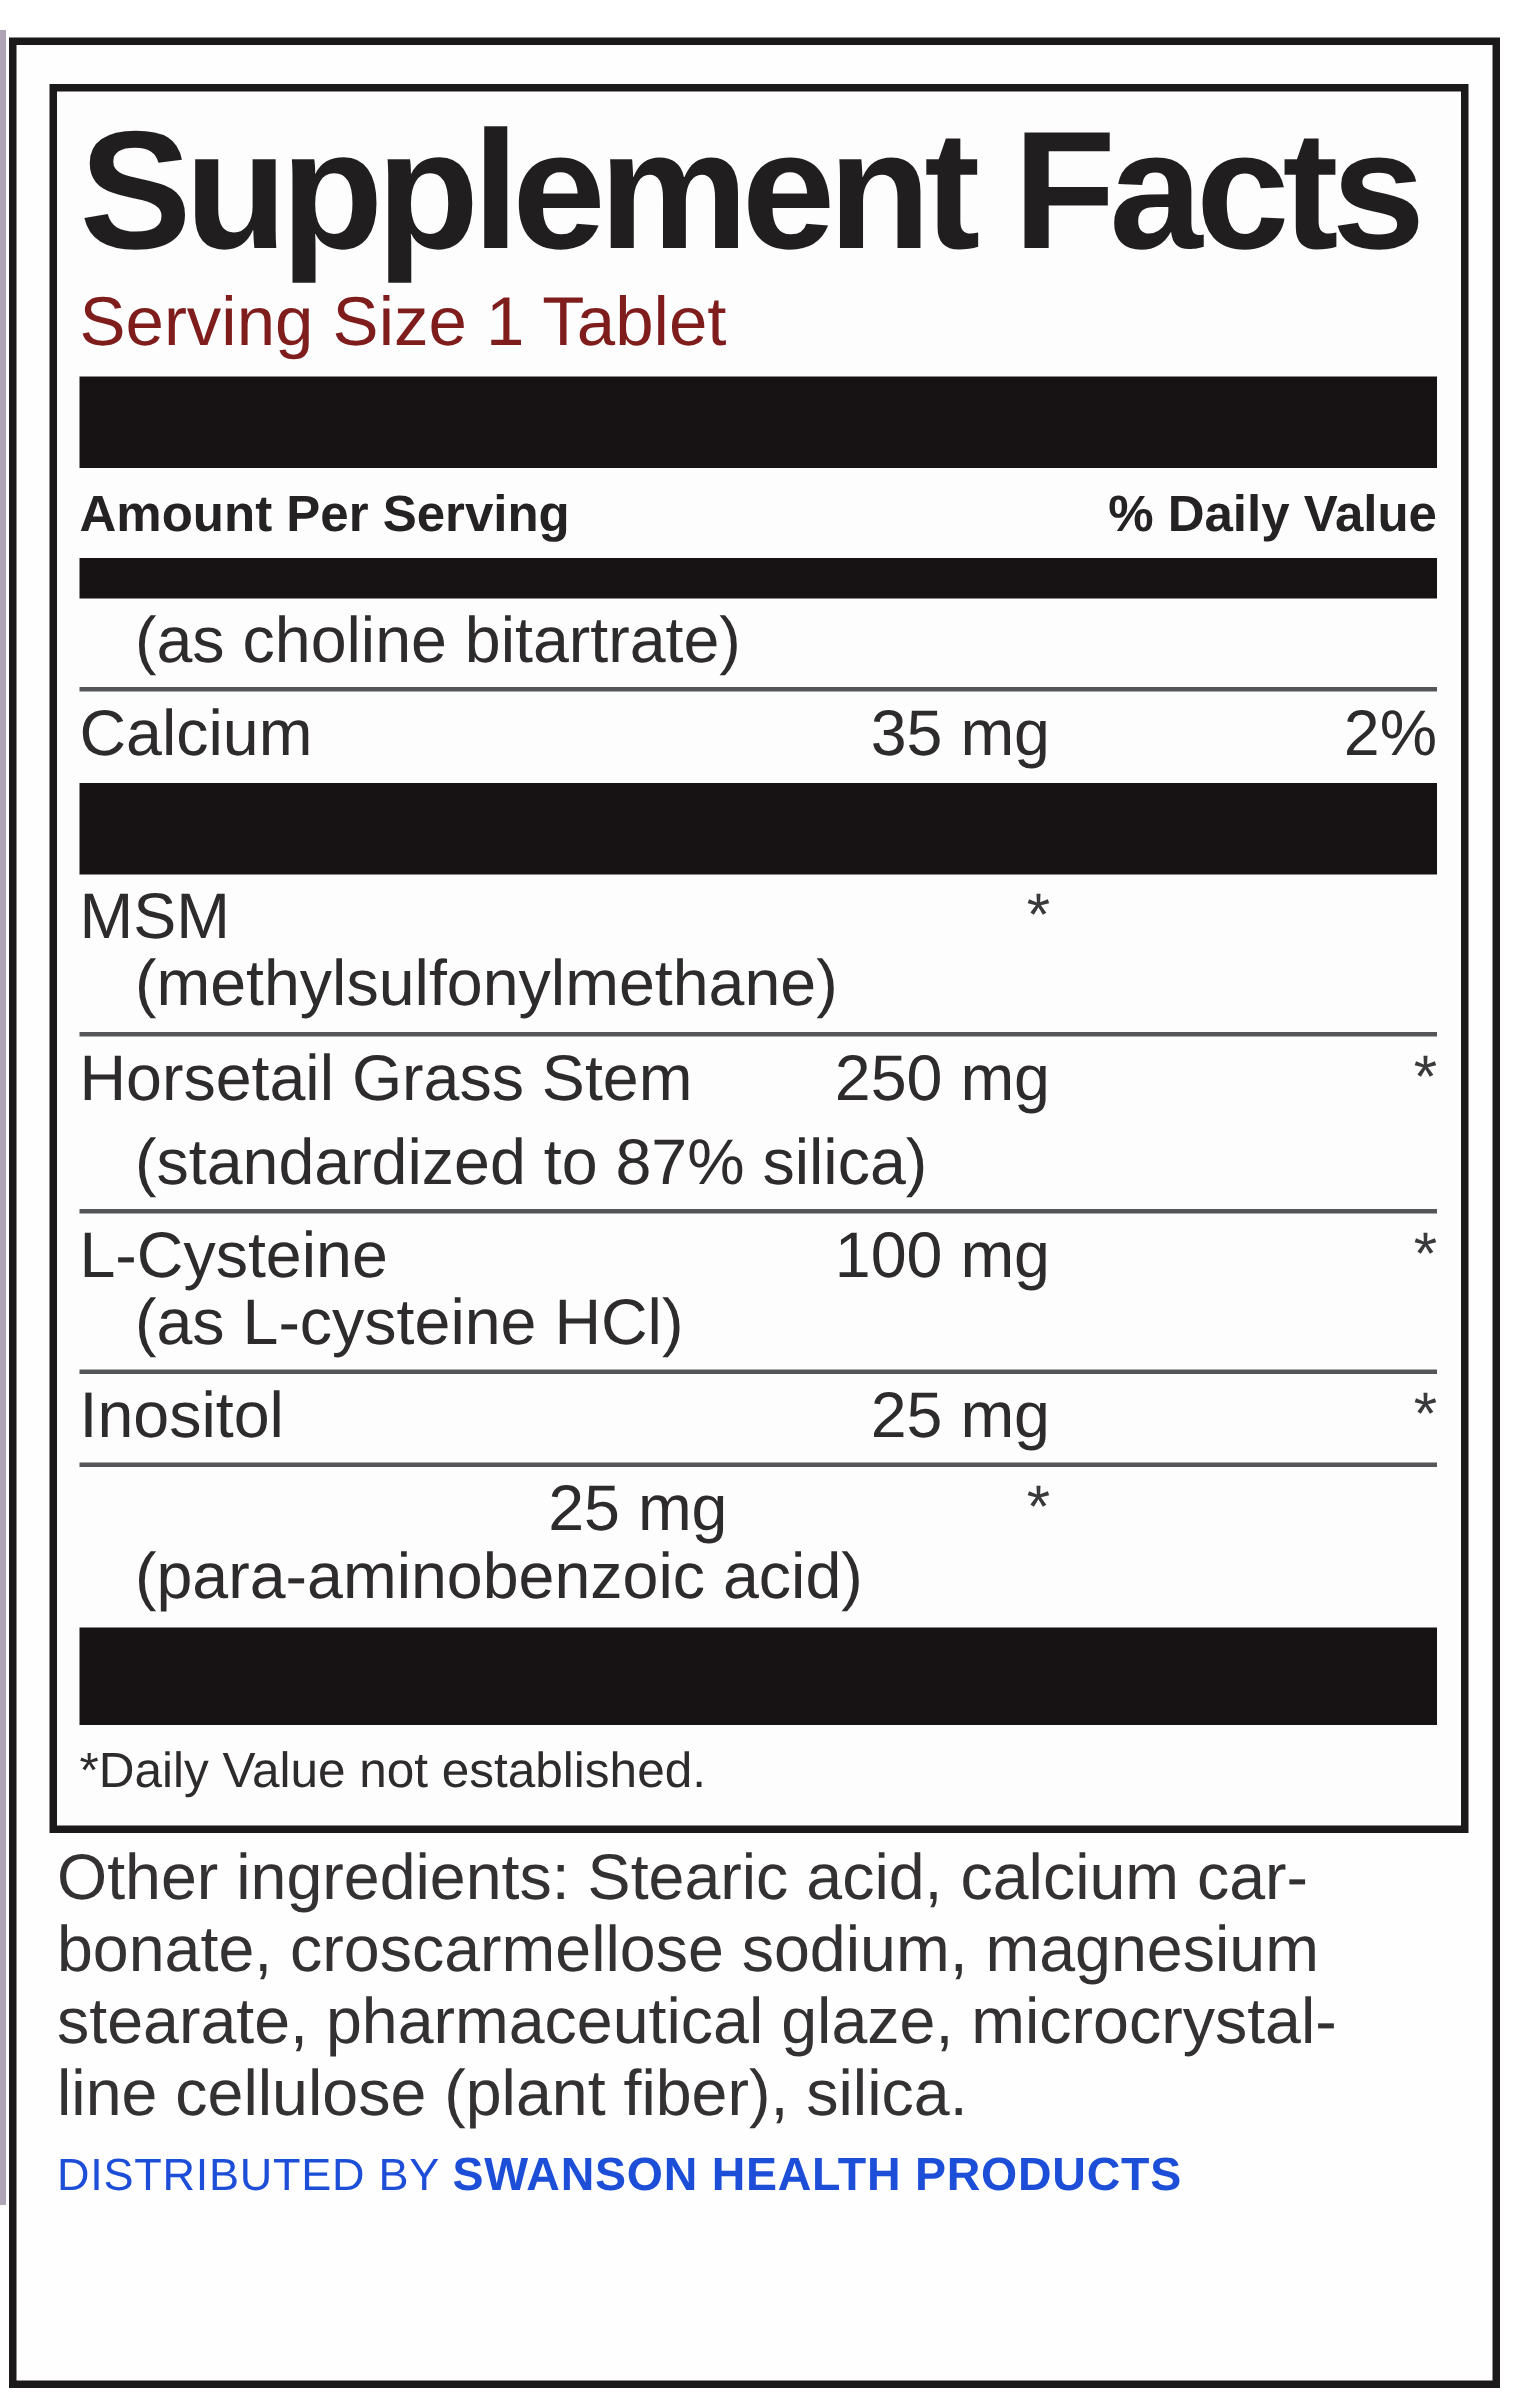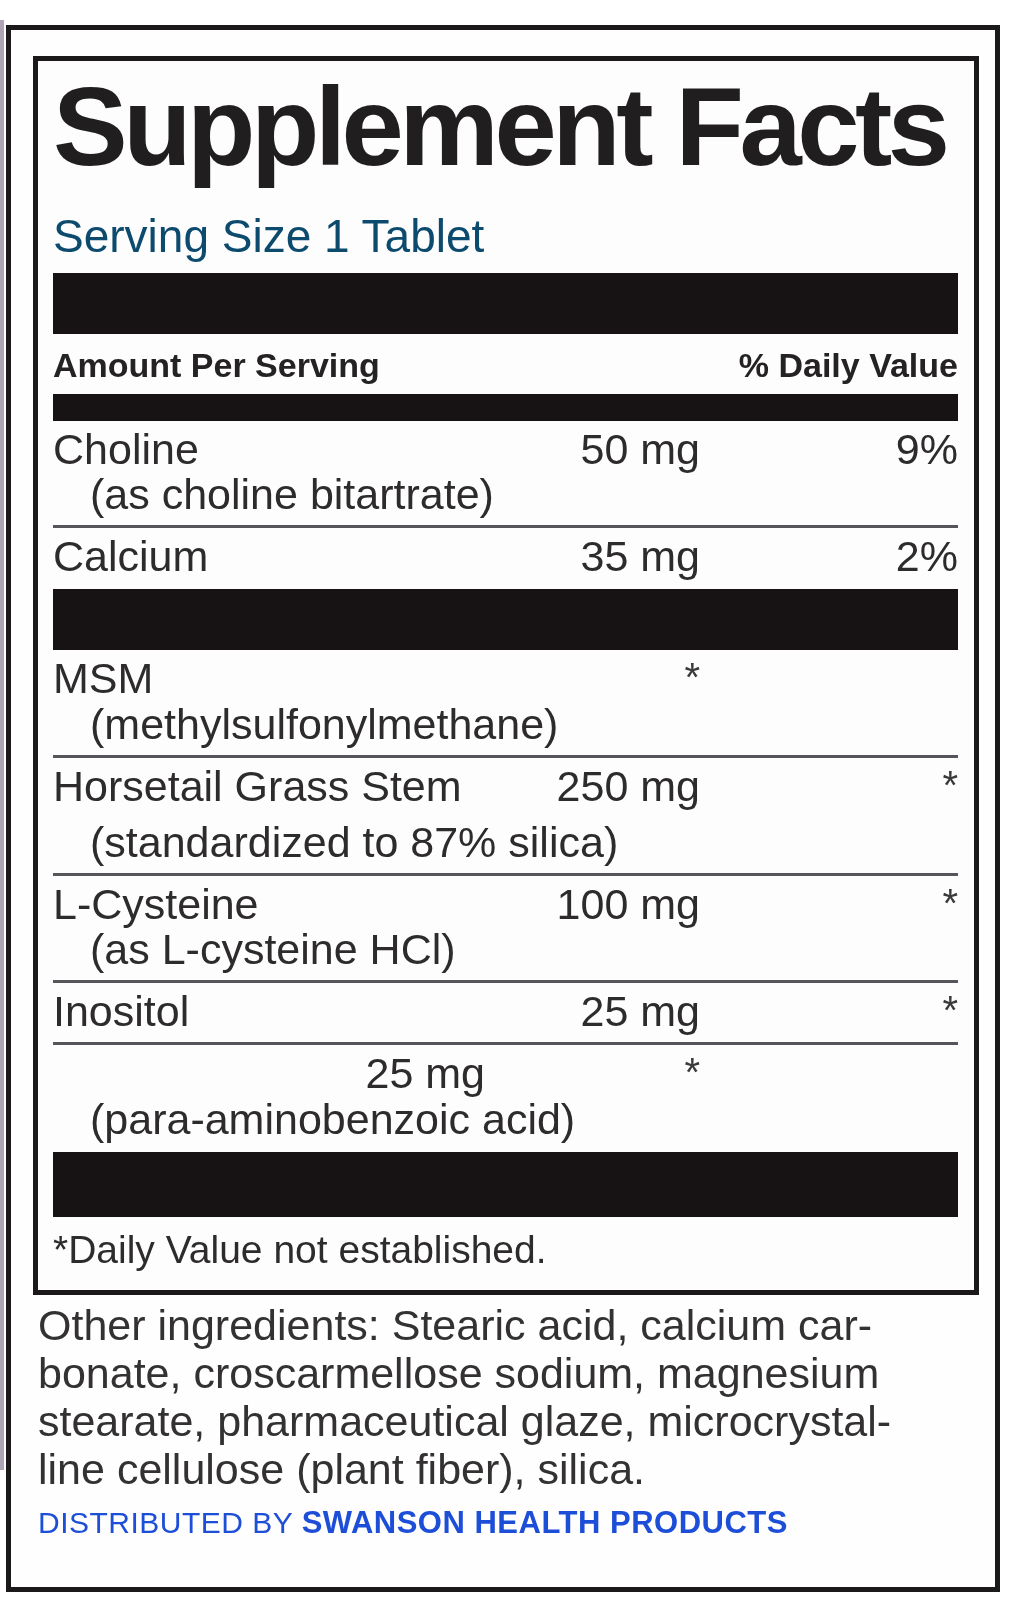--- a/index.html
+++ b/index.html
@@ -21,39 +21,39 @@
     width:946px;
     border:5px solid #1c191a;
     padding:0 16px 8px 15px;
     background:#fdfdfd;
   }
   .sf-title {
     font-size:112px; font-weight:bold; letter-spacing:-4.5px;
     line-height:1; margin-top:10px; white-space:nowrap;
     color:#211e1f;
   }
-  .serving { font-size:46px; margin-top:26px; color:#0c4a6e; }
+  .serving { font-size:46px; margin-top:4px; color:#7f1d1d; }
   .bar { background:#171314; height:61px; margin-top:10px; }
   .bar-thin { background:#171314; height:27px; }
   .hdr-row {
     display:flex; justify-content:space-between; align-items:flex-start;
     font-weight:bold; font-size:34px; color:#252223;
     padding:12px 0 9px 0;
   }
   .row { font-size:43px; line-height:1.05; padding:6px 0 8px 0; }
   .row-main { display:grid; grid-template-columns:432px 215px 1fr; }
   .row-name { color:#2e2b2c; }
   .row-amt { text-align:right; }
   .row-dv { text-align:right; }
   .row-dv.ast { font-size:40px; line-height:0.8; padding-top:5px; color:#3a3a3c; }
   .sub-line { padding-left:37px; }
   .sub-line.extra-lead { padding-top:11px; }
   .rule { height:3px; background:#55565a; }
   .bar-mid { margin-top:2px; }
-  .footnote { font-size:39px; padding:11px 0 10px 0; color:#2e2b2c; }
+  .footnote { font-size:33px; padding:11px 0 10px 0; color:#2e2b2c; }
   .below-panel { margin:6px 0 0 27px; width:908px; }
   .other-ing {
     font-size:43px; line-height:1.12; white-space:pre-line; color:#343132;
   }
   .dist-line { font-size:30px; margin-top:12px; color:#1d4ed8; letter-spacing:0.5px; }
   .dist-line .heavy { font-weight:bold; font-size:31px; }
   .edge-artifact {
     position:absolute; left:0; top:20px; width:4px; height:1450px;
     background:#6b5a74; opacity:0.55;
   }
@@ -72,25 +72,20 @@
     <div class="bar"></div>
 
     <div class="hdr-row">
       <span>Amount Per Serving</span>
       <span>% Daily Value</span>
     </div>
 
     <div class="bar-thin"></div>
 
     <div class="row">
-      <div class="row-main">
-        <span class="row-name">Choline</span>
-        <span class="row-amt">50 mg</span>
-        <span class="row-dv">9%</span>
-      </div>
       <div class="sub-line">(as choline bitartrate)</div>
     </div>
     <div class="rule"></div>
 
     <div class="row">
       <div class="row-main">
         <span class="row-name">Calcium</span>
         <span class="row-amt">35 mg</span>
         <span class="row-dv">2%</span>
       </div>

